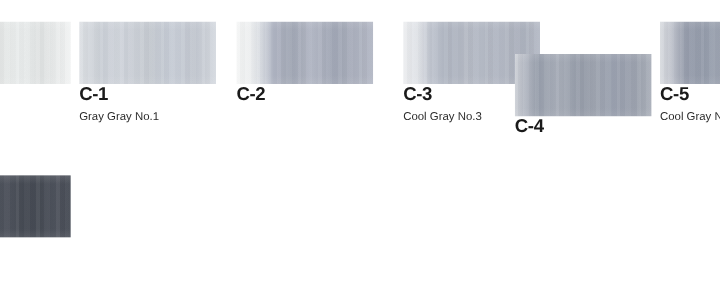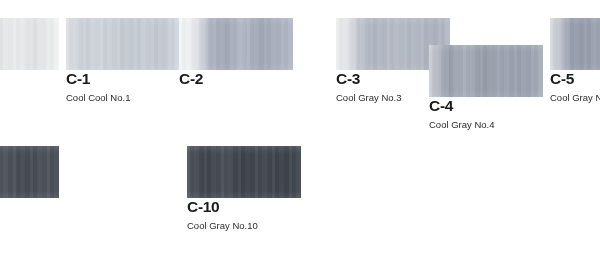--- a/index.html
+++ b/index.html
@@ -124,23 +124,23 @@
         </div>
       </div>
       <div class="swatch-cell" style="left: 66px;">
         <div class="swatch-chip">
           <div class="ink-base" style="background: linear-gradient(90deg, rgb(211, 215, 220) 0%, rgb(206, 211, 218) 16%, rgb(201, 206, 214) 34%, rgb(204, 209, 216) 50%, rgb(195, 201, 211) 66%, rgb(200, 205, 214) 84%, rgb(207, 212, 219) 100%);"></div>
           <div class="ink-bands" style="background: linear-gradient(90deg, rgba(255, 255, 255, 0.22) 0%, rgba(0, 0, 0, 0.02) 15%, rgba(255, 255, 255, 0.1) 30%, rgba(0, 0, 0, 0.035) 52%, rgba(255, 255, 255, 0.06) 68%, rgba(0, 0, 0, 0.03) 85%, rgba(255, 255, 255, 0.14) 100%);"></div>
           <div class="ink-streaks"></div>
           <div class="ink-top-fade"></div>
         </div>
         <div class="swatch-code">C-1</div>
-        <div class="swatch-desc">Cool Cool No.1</div>
+        <div class="swatch-desc">Gray Gray No.1</div>
       </div>
-      <div class="swatch-cell" style="left: 179px; text-align: right;">
+      <div class="swatch-cell" style="left: 197px; text-align: right;">
         <div class="swatch-chip">
           <div class="ink-base" style="background: linear-gradient(90deg, rgb(243, 244, 244) 0%, rgb(236, 238, 239) 10%, rgb(212, 216, 223) 19%, rgb(176, 181, 195) 27%, rgb(166, 172, 186) 42%, rgb(173, 178, 192) 55%, rgb(163, 169, 184) 70%, rgb(171, 176, 190) 86%, rgb(176, 181, 194) 100%);"></div>
           <div class="ink-bands" style="background: linear-gradient(90deg, rgba(255, 255, 255, 0.1) 0%, rgba(255, 255, 255, 0) 22%, rgba(0, 0, 0, 0.03) 40%, rgba(255, 255, 255, 0.08) 56%, rgba(0, 0, 0, 0.024) 74%, rgba(255, 255, 255, 0.05) 100%);"></div>
           <div class="ink-streaks"></div>
           <div class="ink-top-fade"></div>
         </div>
         <div class="swatch-code">C-2</div>
       </div>
       <div class="swatch-cell" style="left: 308px; margin-left: 28px;">
         <div class="swatch-chip">
@@ -153,21 +153,20 @@
         <div class="swatch-desc">Cool Gray No.3</div>
       </div>
       <div class="swatch-cell" style="left: 429px; margin-top: 27px;">
         <div class="swatch-chip">
           <div class="ink-base" style="background: linear-gradient(90deg, rgb(195, 199, 207) 0%, rgb(176, 181, 192) 7%, rgb(155, 162, 175) 16%, rgb(162, 168, 180) 30%, rgb(152, 159, 172) 44%, rgb(160, 166, 178) 58%, rgb(149, 156, 171) 72%, rgb(158, 164, 177) 86%, rgb(164, 170, 181) 100%);"></div>
           <div class="ink-bands" style="background: linear-gradient(90deg, rgba(255, 255, 255, 0.16) 0%, rgba(0, 0, 0, 0.02) 18%, rgba(255, 255, 255, 0.07) 34%, rgba(0, 0, 0, 0.035) 52%, rgba(255, 255, 255, 0.05) 70%, rgba(0, 0, 0, 0.024) 88%, rgba(255, 255, 255, 0.08) 100%);"></div>
           <div class="ink-streaks"></div>
           <div class="ink-top-fade"></div>
         </div>
         <div class="swatch-code">C-4</div>
-        <div class="swatch-desc">Cool Gray No.4</div>
       </div>
       <div class="swatch-cell" style="left: 550px;">
         <div class="swatch-chip">
           <div class="ink-base" style="background: linear-gradient(90deg, rgb(208, 211, 216) 0%, rgb(188, 192, 202) 8%, rgb(155, 161, 176) 17%, rgb(146, 154, 169) 32%, rgb(153, 160, 174) 48%, rgb(143, 151, 166) 64%, rgb(151, 158, 172) 80%, rgb(145, 153, 168) 100%);"></div>
           <div class="ink-bands" style="background: linear-gradient(90deg, rgba(255, 255, 255, 0.18) 0%, rgba(0, 0, 0, 0.02) 20%, rgba(255, 255, 255, 0.06) 40%, rgba(0, 0, 0, 0.03) 60%, rgba(255, 255, 255, 0.05) 80%, rgba(0, 0, 0, 0.02) 100%);"></div>
           <div class="ink-streaks"></div>
           <div class="ink-top-fade"></div>
         </div>
         <div class="swatch-code">C-5</div>
         <div class="swatch-desc">Cool Gray No.5</div>
@@ -175,24 +174,14 @@
     </div>
     <div class="swatch-row row-2">
       <div class="swatch-cell clipped-left" style="left: -55px;">
         <div class="swatch-chip">
           <div class="ink-base" style="background: linear-gradient(90deg, rgb(84, 89, 99) 0%, rgb(77, 82, 92) 20%, rgb(71, 76, 86) 42%, rgb(76, 81, 91) 58%, rgb(69, 74, 84) 78%, rgb(74, 79, 89) 100%);"></div>
           <div class="ink-bands" style="background: linear-gradient(90deg, rgba(255, 255, 255, 0.06) 0%, rgba(0, 0, 0, 0.05) 22%, rgba(255, 255, 255, 0.04) 44%, rgba(0, 0, 0, 0.06) 66%, rgba(255, 255, 255, 0.03) 88%, rgba(0, 0, 0, 0.03) 100%);"></div>
           <div class="ink-streaks"></div>
           <div class="ink-top-fade"></div>
         </div>
       </div>
-      <div class="swatch-cell" style="left: 187px;">
-        <div class="swatch-chip">
-          <div class="ink-base" style="background: linear-gradient(90deg, rgb(70, 75, 84) 0%, rgb(64, 69, 78) 14%, rgb(67, 72, 79) 28%, rgb(61, 66, 75) 44%, rgb(65, 70, 79) 58%, rgb(59, 64, 73) 74%, rgb(63, 68, 77) 88%, rgb(66, 71, 79) 100%);"></div>
-          <div class="ink-bands" style="background: linear-gradient(90deg, rgba(255, 255, 255, 0.05) 0%, rgba(0, 0, 0, 0.04) 18%, rgba(255, 255, 255, 0.043) 34%, rgba(0, 0, 0, 0.05) 52%, rgba(255, 255, 255, 0.03) 70%, rgba(0, 0, 0, 0.035) 88%, rgba(255, 255, 255, 0.024) 100%);"></div>
-          <div class="ink-streaks"></div>
-          <div class="ink-top-fade"></div>
-        </div>
-        <div class="swatch-code">C-10</div>
-        <div class="swatch-desc">Cool Gray No.10</div>
-      </div>
     </div>
   </div>
 
 </body></html>

